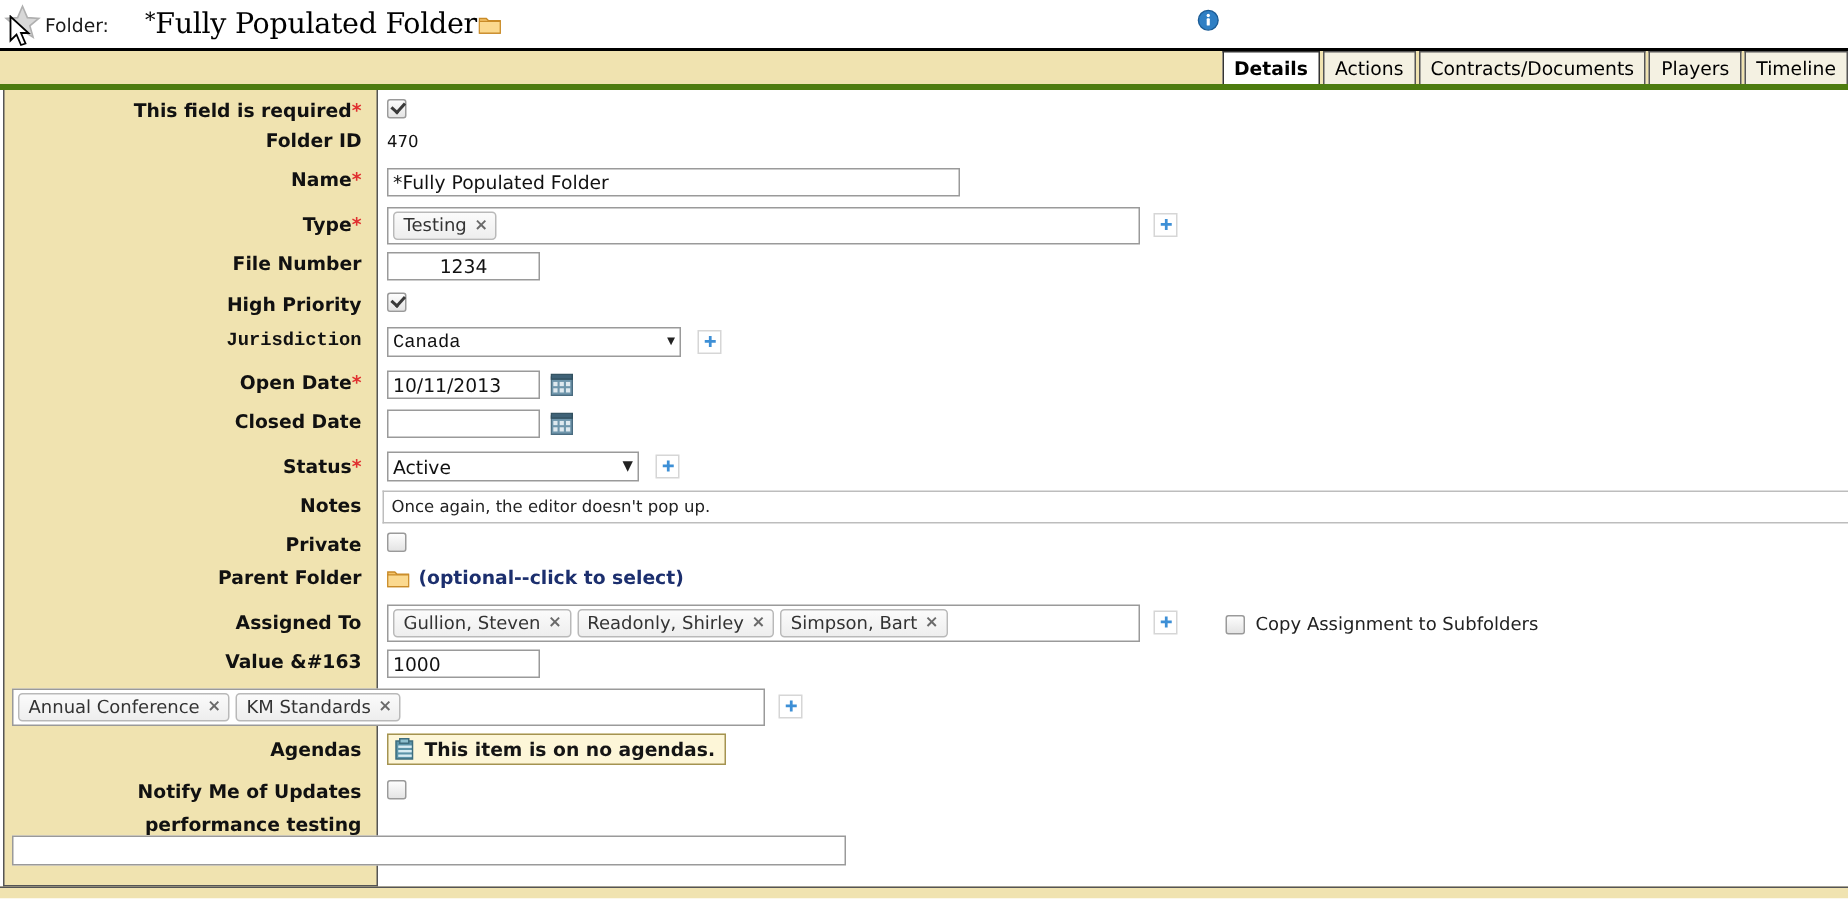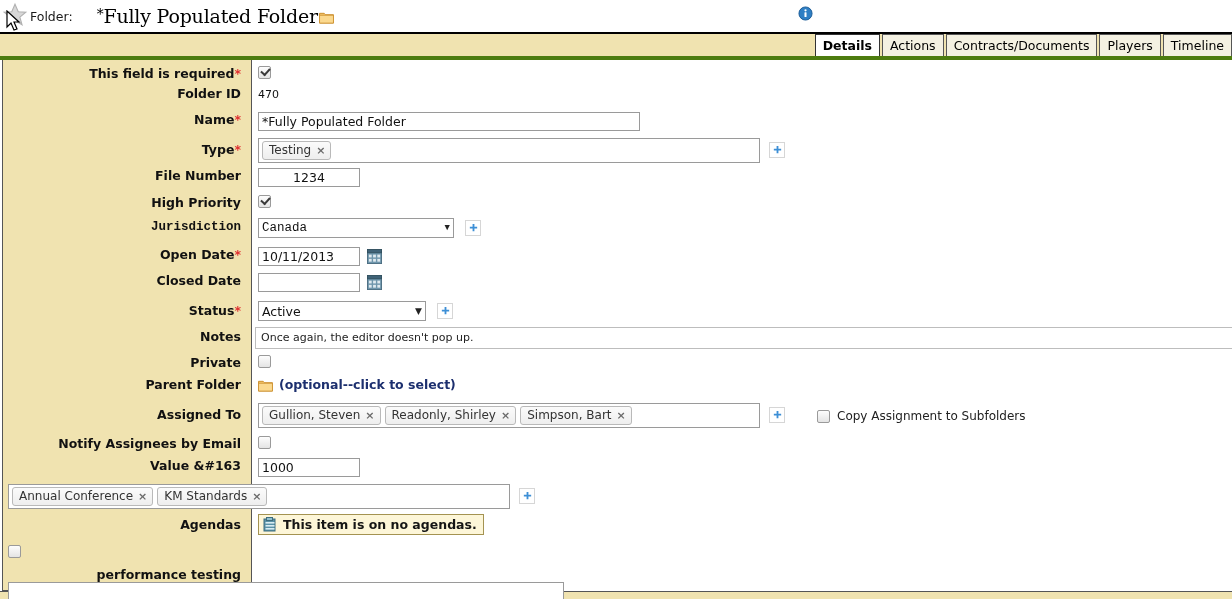--- a/index.html
+++ b/index.html
@@ -164,21 +164,21 @@
     flex-wrap: wrap;
   }
   .token {
     border: 1px solid #b9b9b9;
     border-radius: 3px;
     background: linear-gradient(#fbfbfb, #eeeeee);
     font-size: 12px;
     color: #333;
     padding: 1px 5px 2px 6px;
     display: inline-flex;
-    align-items: flex-end;
+    align-items: flex-start;
     gap: 5px;
     white-space: nowrap;
     cursor: default;
   }
   .token .tx { color: #6a6a6a; font-size: 11px; cursor: pointer; font-weight: bold; }
   .selbox {
     border: 1px solid #9a9a9a;
     background: #fff;
     height: 20px;
     font-size: 12.5px;
@@ -449,26 +449,20 @@
             <path d="M5,1 h2 v3 h3 v2 h-3 v3 h-2 v-3 h-3 v-2 h3 z" fill="#3d8fd6"></path>
           </svg>
         </span>
         <span class="sidechk" style="margin-left:32px;margin-top:6px;">
           <span class="chk"></span>
           <span>Copy Assignment to Subfolders</span>
         </span>
       </div>
     </div>
 
-    <div class="row" style="height:25px;padding-top:3px;">
-      <div class="lbl">Notify Assignees by Email</div>
-      <div class="val">
-        <span class="chk"></span>
-      </div>
-    </div>
 
     <div class="row" style="height:26px;">
       <div class="lbl">Value &amp;#163</div>
       <div class="val">
         <input class="txt" style="width: 102px;" value="1000">
       </div>
     </div>
 
     <div class="row" style="height:30px;">
       <div class="val">
@@ -502,20 +496,21 @@
                 <rect x="2.5" y="8" width="9" height="1.6"></rect>
                 <rect x="2.5" y="11" width="9" height="1.6"></rect>
             </g>
           </svg>
           <span>This item is on no agendas.</span>
         </span>
       </div>
     </div>
 
     <div class="row" style="height:25px;padding-top:3px;">
+      <div class="lbl">Notify Me of Updates</div>
       <div class="val">
         <span class="chk"></span>
       </div>
     </div>
 
     <div class="row" style="height:26px;flex-direction:column;">
       <div class="lbl">performance testing</div>
       <div class="val">
         <input class="txt" style="width: 556px; height: 20px;" value="">
       </div>

